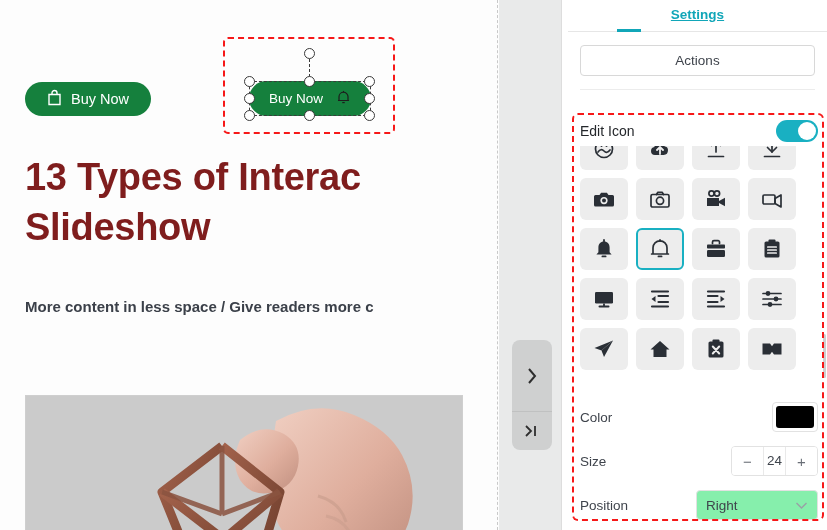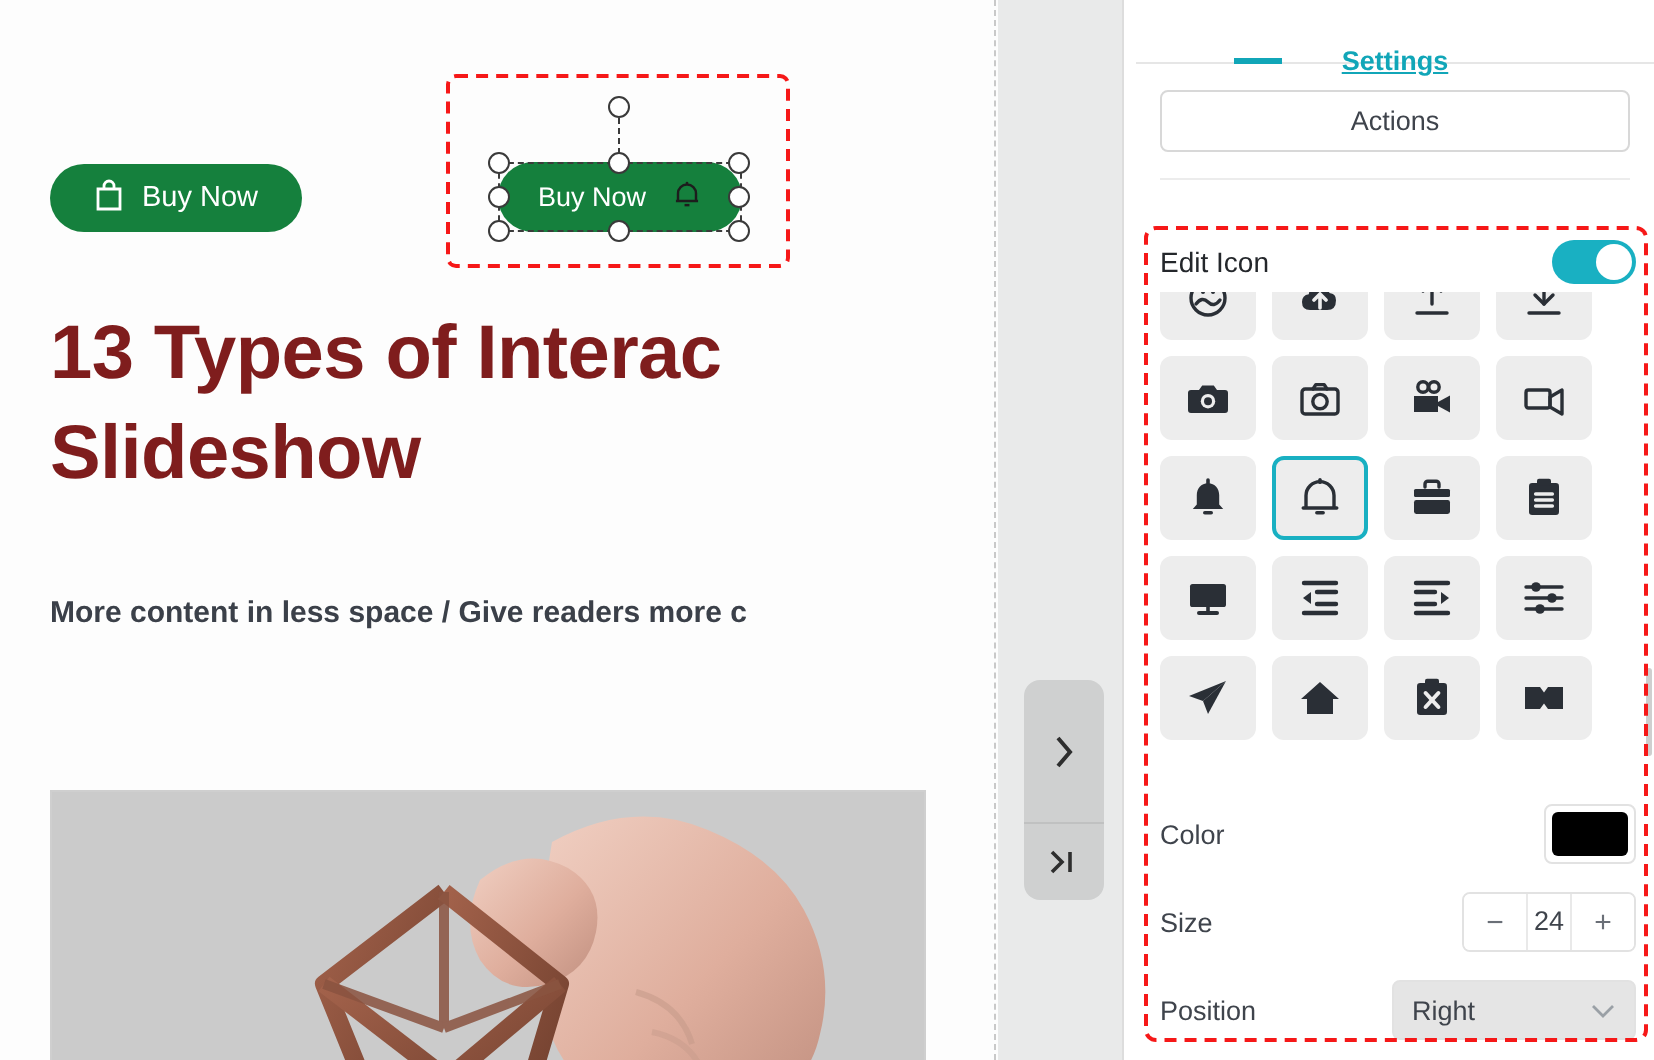--- a/index.html
+++ b/index.html
@@ -138,21 +138,21 @@
   }
   .tabs {
     position: relative; height: 32px;
     display: flex;
     border-bottom: 1px solid #e6e6e6;
   }
   .tab {
     flex: 1;
     display: flex; align-items: flex-start; justify-content: center;
     font-size: 13.5px;
-    padding-top: 23px;
+    padding-top: 7px;
     color: #4a4f58;
     text-decoration: underline;
   }
   .tab.active { color: #11a6b8; font-weight: 700; }
   .tab-underline {
     position: absolute; left: 49px; bottom: -1px;
     width: 24px; height: 3px;
     background: #11a6b8;
   }
 
@@ -261,21 +261,21 @@
     font-size: 13.5px; color: #3f444c;
     border-left: 1px solid #e9e9e9; border-right: 1px solid #e9e9e9;
     line-height: 28px;
   }
   .select-box {
     width: 122px; height: 30px;
     border: 1px solid #e2e2e2; border-radius: 4px;
     display: flex; align-items: center; justify-content: space-between;
     padding: 0 9px;
     font-size: 13.5px; color: #3f444c;
-    background: #e5e5e5;
+    background: #86efac;
   }
   .chev { color: #9aa0a6; }
 </style>
 </head>
 <body>
 
 <div id="app">
 
   <div class="canvas">
 

